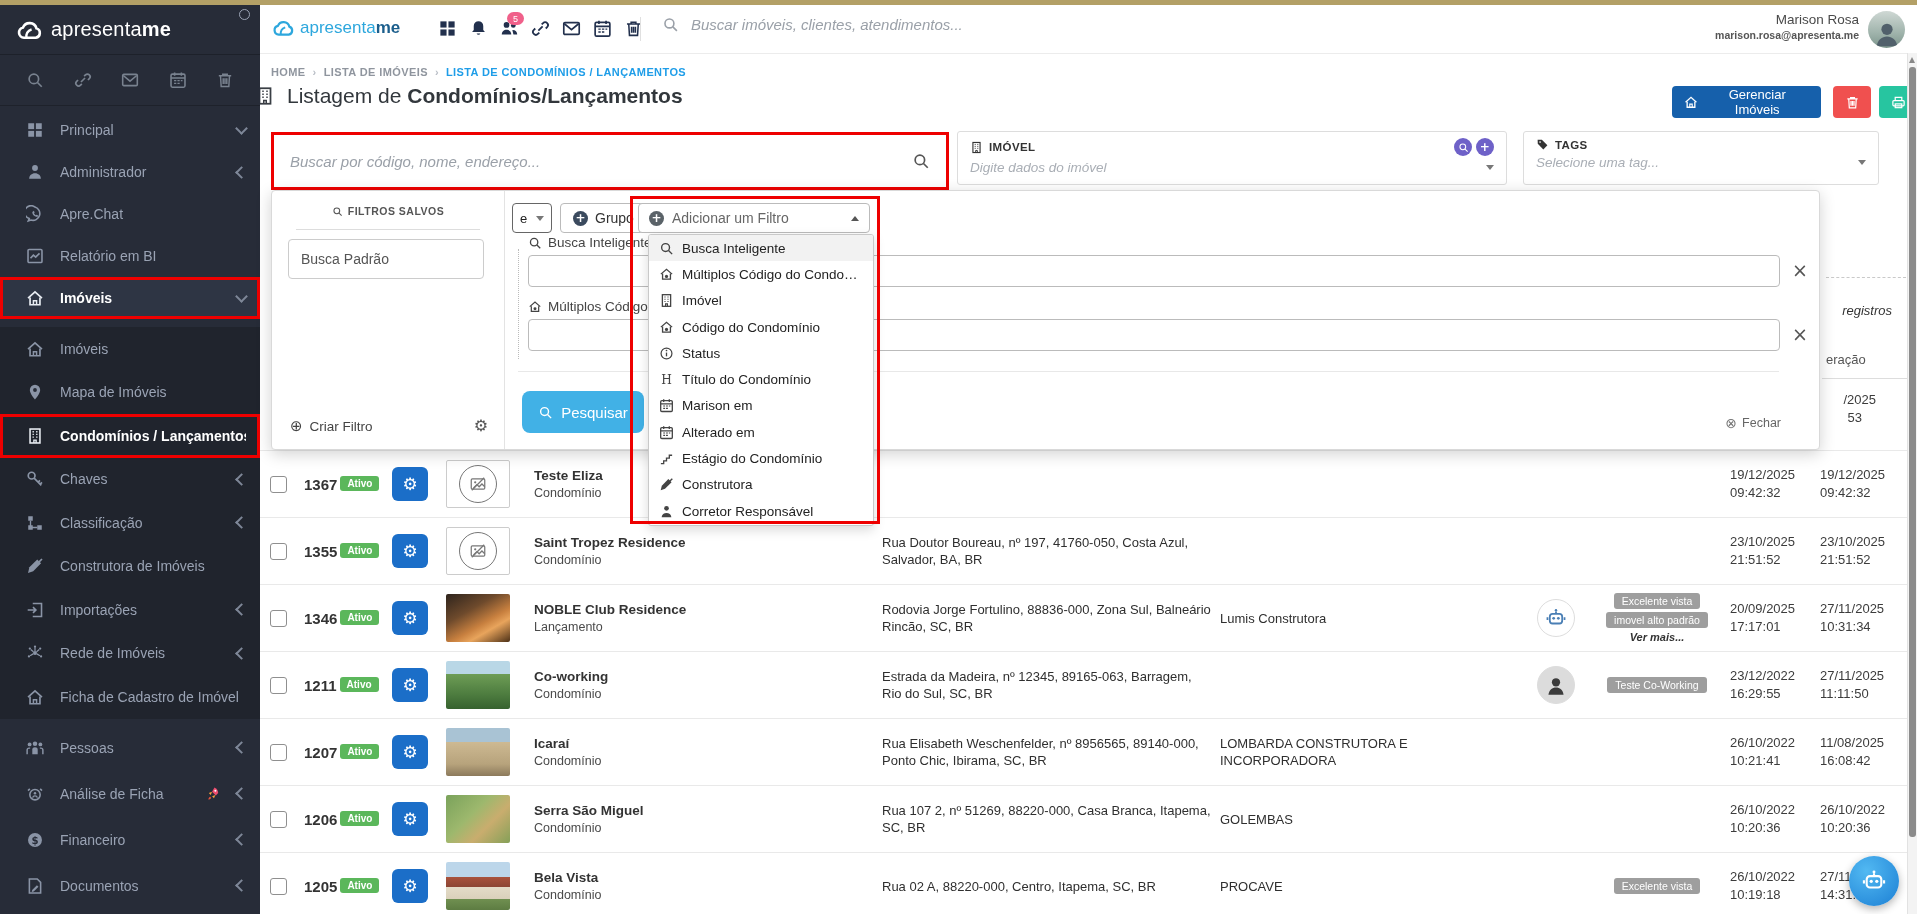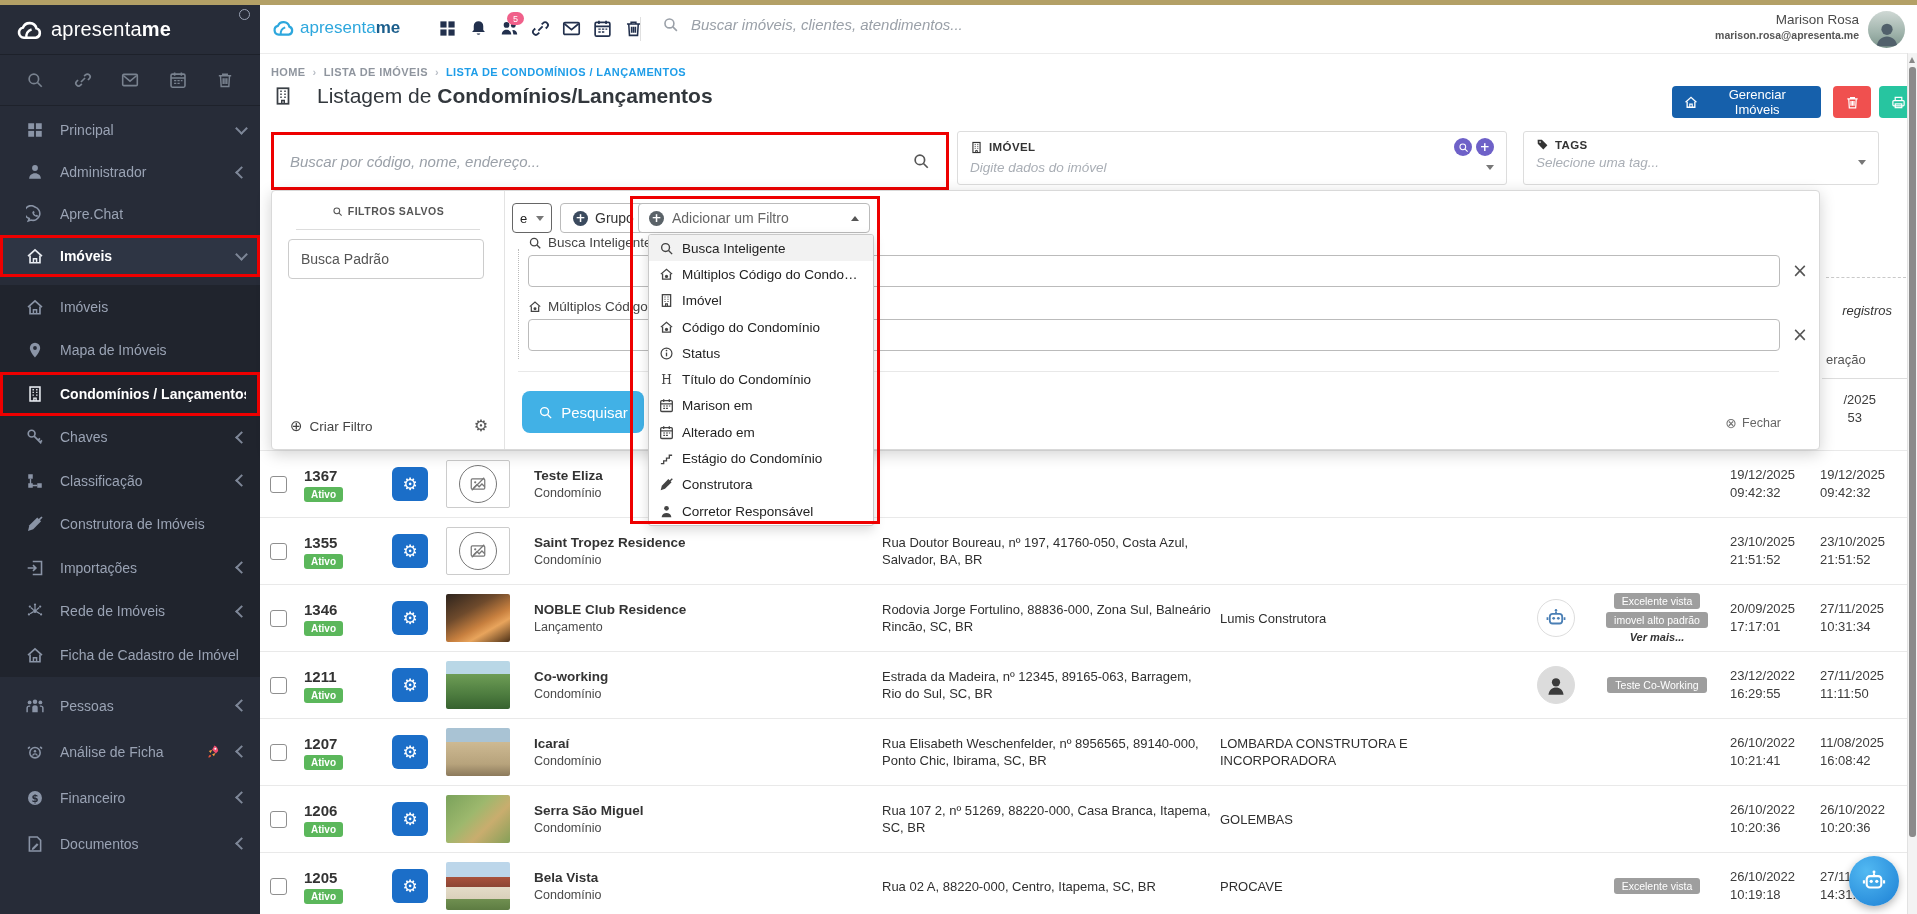--- a/index.html
+++ b/index.html
@@ -50,21 +50,21 @@
   .tb-user{position:absolute;right:58px;top:7px;text-align:right;}
   .tb-user .name{font-size:13.5px;color:#4a4a4a;}
   .tb-user .mail{font-size:10.5px;color:#555;font-weight:700;margin-top:2px;}
   .tb-avatar{position:absolute;right:12px;top:6px;width:37px;height:37px;border-radius:50%;background:linear-gradient(180deg,#cfd8d4 0%,#9fb3ab 60%,#7d958c 100%);display:flex;align-items:flex-end;justify-content:center;overflow:hidden;cursor:pointer;}
 
   
   .crumbs{position:absolute;left:271px;top:66px;display:flex;gap:7px;align-items:center;font-size:11px;font-weight:700;letter-spacing:.4px;color:#8f959e;z-index:5;}
   .crumb{cursor:pointer;}
   .crumb.last{color:#1e9de8;}
   .crumb-sep{color:#b9bec6;font-weight:700;}
-  .page-head{position:absolute;left:273px;top:84px;display:flex;align-items:center;gap:24px;color:#32373c;z-index:5;}
+  .page-head{position:absolute;left:255px;top:84px;display:flex;align-items:center;gap:12px;color:#32373c;z-index:5;}
   .page-head h1{margin:0;font-size:21px;font-weight:400;}
   .page-head h1 b{font-weight:700;}
   .head-actions{position:absolute;top:86px;left:1672px;display:flex;gap:8px;z-index:5;}
   .btn-manage{display:flex;align-items:center;gap:7px;background:#1660ab;color:#fff;border:none;border-radius:4px;height:32px;padding:0 12px;font-size:13px;font-family:inherit;cursor:pointer;}
   .btn-sq{width:38px;height:32px;border:none;border-radius:4px;display:flex;align-items:center;justify-content:center;color:#fff;cursor:pointer;}
   .btn-del{background:#f0504f;margin-left:4px;}
   .btn-print{background:#27c5a0;}
 
   
   .big-search{position:absolute;left:271px;top:132px;width:672px;height:52px;border:3px solid #ee0000;background:#fff;display:flex;align-items:center;z-index:6;}
@@ -88,21 +88,21 @@
   .frag-registros{left:1790px;top:303px;width:102px;text-align:right;font-size:13px;font-style:italic;}
   .frag-colhdr{left:1826px;top:352px;font-size:13px;color:#555;}
   .frag-line{left:1822px;top:378px;width:88px;border-bottom:1px solid #ddd;}
   .frag-date{left:1812px;top:392px;width:64px;text-align:right;font-size:13px;color:#3c3c3c;}
   .frag-time{left:1812px;top:410px;width:50px;text-align:right;font-size:13px;color:#3c3c3c;}
 
   
   .rows{position:absolute;left:260px;top:450px;width:1649px;border-top:1px solid #e9e9e9;z-index:3;}
   .trow{display:grid;grid-template-columns:26px 80px 46px 80px 340px 330px 300px 56px 130px 82px 86px;column-gap:8px;align-items:center;height:66px;border-bottom:1px solid #e9e9e9;background:#fff;padding:0 0 0 10px;}
   .cb{width:15px;height:15px;border:1.5px solid #8f8f8f;border-radius:3px;background:#fff;cursor:pointer;}
-  .codec{display:flex;flex-direction:column;align-items:flex-start;gap:3px;}
+  .codec{display:flex;flex-direction:row;align-items:flex-start;gap:3px;}
   .code{font-size:15px;font-weight:700;color:#333;}
   .badge-ativo{background:#5bb75b;color:#fff;font-size:10px;font-weight:700;border-radius:3px;padding:2px 7px;}
   .gearbtn{width:36px;height:34px;border:none;border-radius:6px;background:#1b6ec8;color:#fff;display:flex;align-items:center;justify-content:center;font-size:17px;cursor:pointer;}
   .thumb{width:64px;height:48px;border-radius:2px;}
   .thumb.none{background:#fff;border:1px solid #ccc;display:flex;align-items:center;justify-content:center;box-sizing:border-box;}
   .noimg-circle{width:36px;height:36px;border:1.5px solid #777;border-radius:50%;display:flex;align-items:center;justify-content:center;color:#777;}
   .ph-warm{background:linear-gradient(150deg,#2e241d 0%,#6e4a2c 35%,#c8803f 60%,#e8a45c 72%,#4c3017 100%);}
   .ph-green{background:linear-gradient(180deg,#b9d7e6 0%,#b9d7e6 28%,#6d9c55 28%,#4d7c3f 70%,#37622f 100%);}
   .ph-beige{background:linear-gradient(180deg,#a9c3d4 0%,#a9c3d4 30%,#cdb992 30%,#b7a37c 75%,#8c7a5c 100%);}
   .ph-aerial{background:linear-gradient(135deg,#7aa25b 0%,#9db86d 40%,#c9ad6e 65%,#85a058 100%);}
@@ -241,20 +241,29 @@
         </div>
         <div class="side-item">
           <span class="s-icon">
             <svg width="18" height="18" viewBox="0 0 16 16" aria-hidden="true">
               <path d="M8 1.8A5.8 5.8 0 102.9 12L2 14.2l2.4-.8A5.8 5.8 0 108 1.8z" fill="none" stroke="currentColor" stroke-width="1.4"></path>
               <path d="M5.6 6.2c0 2.4 2 4.2 4.6 4.4l.6-1.2-1.4-.8-.8.5c-.7-.4-1.2-1-1.5-1.7l.6-.7-.7-1.5z" fill="currentColor"></path>
             </svg>
           </span>
           <span class="s-label">Apre.Chat</span>
         </div>
+        <div class="side-item">
+          <span class="s-icon">
+            <svg width="18" height="18" viewBox="0 0 16 16" aria-hidden="true">
+              <rect x="1.8" y="2.2" width="12.4" height="11.6" rx="1" fill="none" stroke="currentColor" stroke-width="1.4"></rect>
+              <path d="M4 10l2.6-2.8 2 1.8L12 5.6" fill="none" stroke="currentColor" stroke-width="1.5"></path>
+            </svg>
+          </span>
+          <span class="s-label">Relatório em BI</span>
+        </div>
         <div class="side-item active main-active red-annot">
           <span class="s-icon">
             <svg width="18" height="18" viewBox="0 0 16 16" aria-hidden="true">
               <path d="M1.8 8.2L8 2.6l6.2 5.6" fill="none" stroke="currentColor" stroke-width="1.5"></path>
               <path d="M3.6 7.6V14h8.8V7.6" fill="none" stroke="currentColor" stroke-width="1.5"></path>
               <path d="M6.6 14v-3.6h2.8V14" fill="none" stroke="currentColor" stroke-width="1.3"></path>
             </svg>
           </span>
           <span class="s-label">Imóveis</span>
           <span class="chev down"></span>

